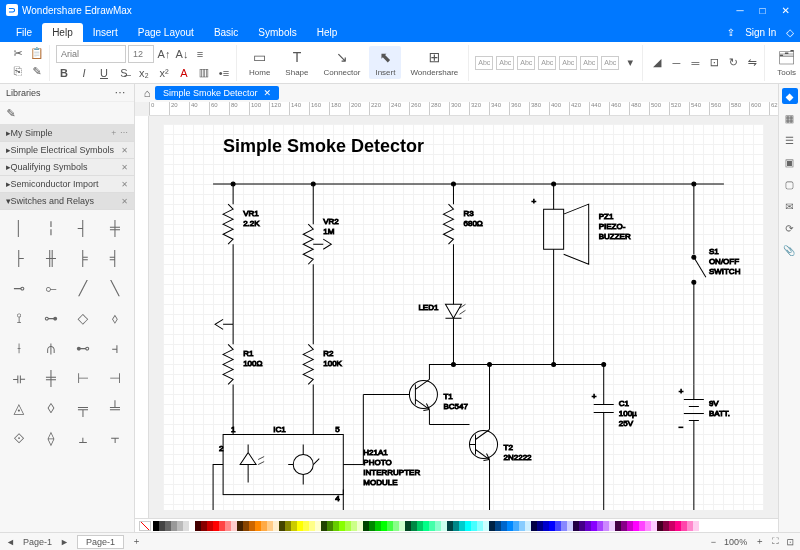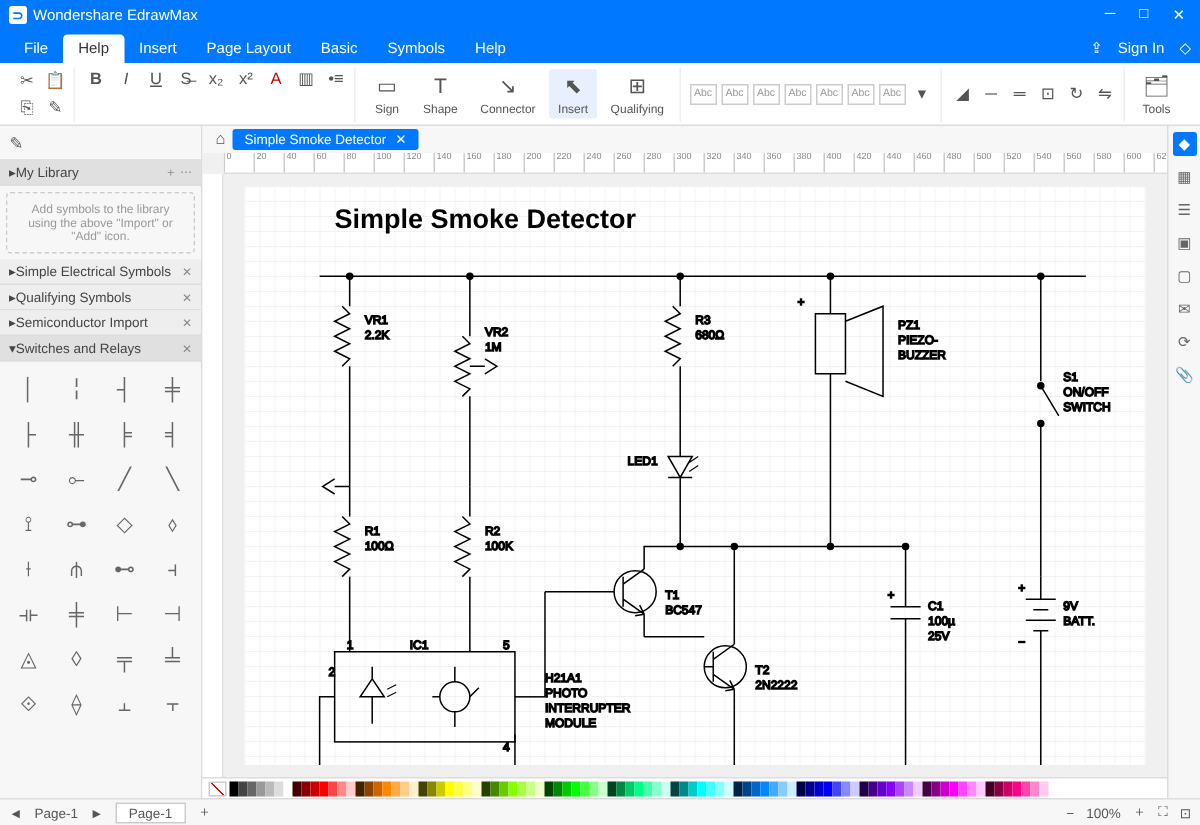--- a/index.html
+++ b/index.html
@@ -89,20 +89,27 @@
     <div style="display:flex;flex-direction:column;gap:2px">
       <span class="ricon">✂</span>
       <span class="ricon">⎘</span>
     </div>
     <div style="display:flex;flex-direction:column;gap:2px">
       <span class="ricon">📋</span>
       <span class="ricon">✎</span>
     </div>
   </div>
   <div class="rgroup" style="flex-direction:column;gap:2px;align-items:flex-start">
+    <div style="display:flex;gap:2px;align-items:center">
+      <div class="fontsel">Arial</div>
+      <div class="fontsel" style="min-width:26px">12</div>
+      <span class="ricon">A↑</span>
+      <span class="ricon">A↓</span>
+      <span class="ricon">≡</span>
+    </div>
     <div style="display:flex;gap:4px">
       <span class="ricon">
           <b>B</b>
         </span>
       <span class="ricon">
           <i>I</i>
         </span>
       <span class="ricon">
           <u>U</u>
         </span>
@@ -110,37 +117,37 @@
       <span class="ricon">x₂</span>
       <span class="ricon">x²</span>
       <span class="ricon" style="color:#c00">A</span>
       <span class="ricon">▥</span>
       <span class="ricon">•≡</span>
     </div>
   </div>
   <div class="rgroup">
     <div class="rbtn">
         <span class="bi">▭</span>
-        <span>Sign</span>
+        <span>Home</span>
       </div>
     <div class="rbtn">
         <span class="bi">T</span>
         <span>Shape</span>
       </div>
     <div class="rbtn">
         <span class="bi">↘</span>
         <span>Connector</span>
       </div>
     <div class="rbtn sel">
         <span class="bi">⬉</span>
         <span>Insert</span>
       </div>
     <div class="rbtn">
         <span class="bi">⊞</span>
-        <span>Qualifying</span>
+        <span>Wondershare</span>
       </div>
   </div>
   <div class="rgroup">
     <div class="swatch">Abc</div>
     <div class="swatch">Abc</div>
     <div class="swatch">Abc</div>
     <div class="swatch">Abc</div>
     <div class="swatch">Abc</div>
     <div class="swatch">Abc</div>
     <div class="swatch">Abc</div>
@@ -157,26 +164,29 @@
   <div class="rgroup" style="border:none">
     <div class="rbtn">
         <span class="bi">🗂</span>
         <span>Tools</span>
       </div>
   </div>
 </div>
 
 <div class="main">
   <div class="leftpanel">
+    <div class="libhead">
+        <span>Libraries</span>
+        <span class="ricon">⋯</span>
+      </div>
     <div class="search">
       <span class="ricon">✎</span>
 
     </div>
-    <div class="cat dark">▸ <span>My Library</span><span class="chev">＋ ⋯</span></div>
-    <div class="addhint">Add symbols to the library using the above "Import" or "Add" icon.</div>
+    <div class="cat dark">▸ <span>My Simple</span><span class="chev">＋ ⋯</span></div>
     <div class="cat">▸ <span>Simple Electrical Symbols</span><span class="chev">✕</span></div>
     <div class="cat">▸ <span>Qualifying Symbols</span><span class="chev">✕</span></div>
     <div class="cat">▸ <span>Semiconductor Import</span><span class="chev">✕</span></div>
     <div class="cat dark">▾ <span>Switches and Relays</span><span class="chev">✕</span></div>
     <div class="symbolgrid">
       <div class="sym">│</div>
         <div class="sym">╎</div>
         <div class="sym">┤</div>
         <div class="sym">╪</div>
       <div class="sym">├</div>

